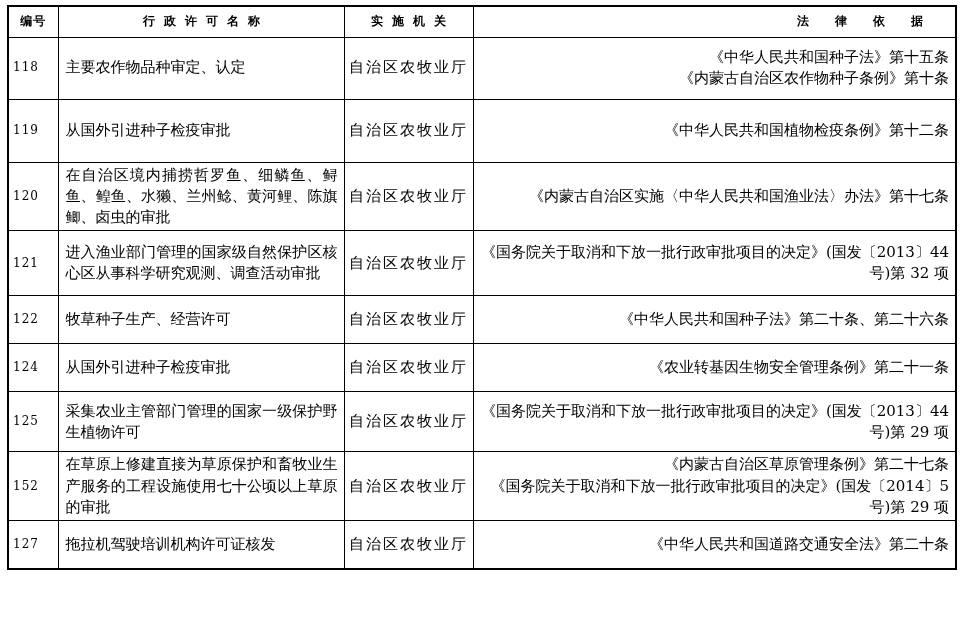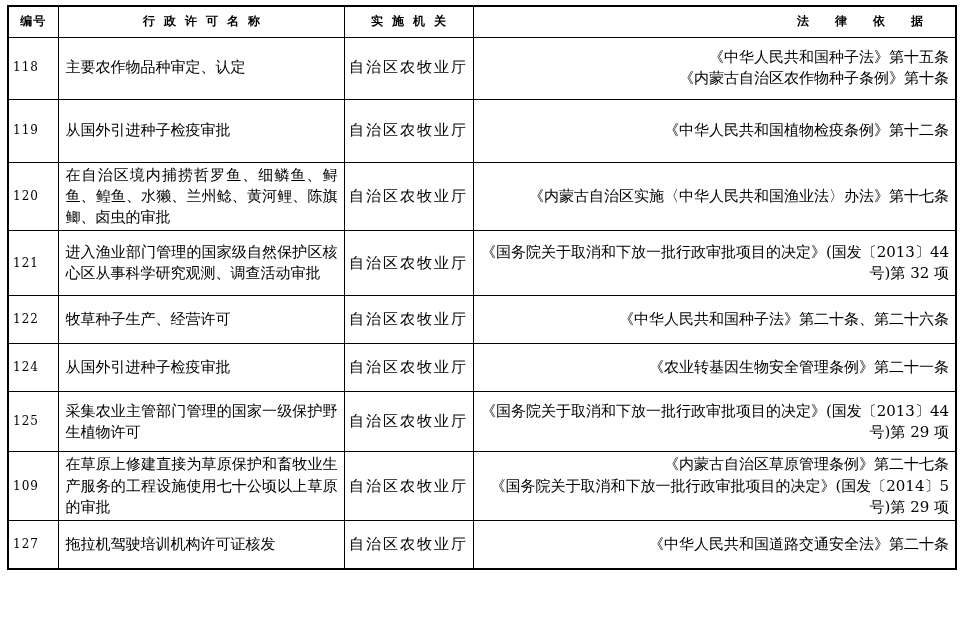--- a/index.html
+++ b/index.html
@@ -113,21 +113,21 @@
         <td class="c-agency">自治区农牧业厅</td>
         <td class="c-legal">《农业转基因生物安全管理条例》第二十一条</td>
       </tr>
       <tr style="height:60px">
         <td class="c-id">125</td>
         <td class="c-name">采集农业主管部门管理的国家一级保护野生植物许可</td>
         <td class="c-agency">自治区农牧业厅</td>
         <td class="c-legal">《国务院关于取消和下放一批行政审批项目的决定》(国发〔2013〕44号)第 29 项</td>
       </tr>
       <tr style="height:68px">
-        <td class="c-id">109</td>
+        <td class="c-id">152</td>
         <td class="c-name">在草原上修建直接为草原保护和畜牧业生产服务的工程设施使用七十公顷以上草原的审批</td>
         <td class="c-agency">自治区农牧业厅</td>
         <td class="c-legal">《内蒙古自治区草原管理条例》第二十七条
 《国务院关于取消和下放一批行政审批项目的决定》(国发〔2014〕5号)第 29 项</td>
       </tr>
       <tr style="height:48px">
         <td class="c-id">127</td>
         <td class="c-name">拖拉机驾驶培训机构许可证核发</td>
         <td class="c-agency">自治区农牧业厅</td>
         <td class="c-legal">《中华人民共和国道路交通安全法》第二十条</td>

